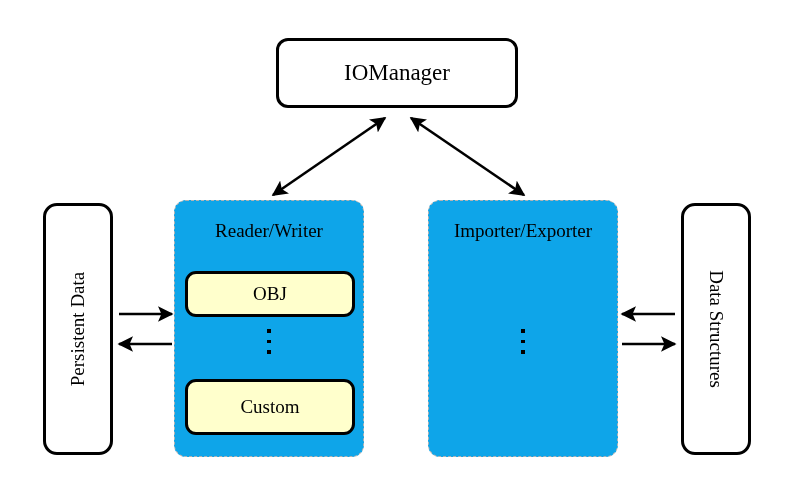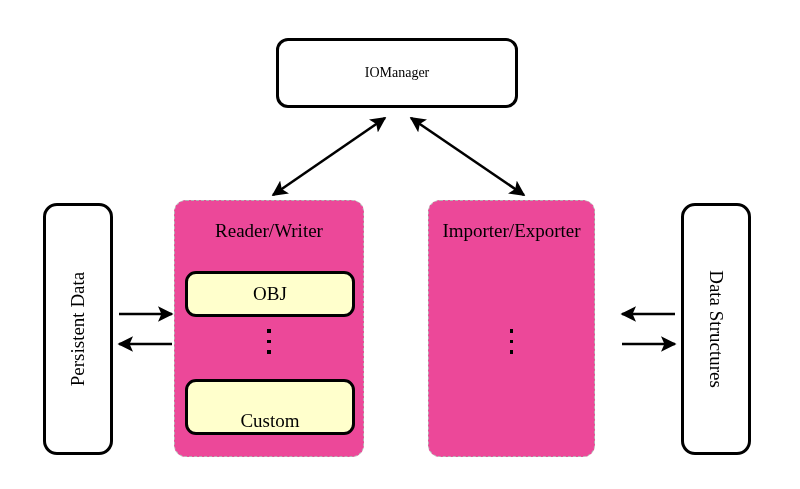--- a/index.html
+++ b/index.html
@@ -30,21 +30,21 @@
     text-align: center;
     line-height: 1.18;
   }
 
   
   #io-manager {
     left: 276px;
     top: 38px;
     width: 242px;
     height: 70px;
-    font-size: 14px;
+    font-size: 23px;
     text-align: right;
   }
 
   
   .side-box {
     position: absolute;
     box-sizing: border-box;
     border: 3.5px solid #000000;
     border-radius: 14px;
     background: #ffffff;
@@ -68,34 +68,34 @@
     font-size: 19px;
     white-space: nowrap;
   }
   .rot-ccw { transform: translate(-50%, -50%) rotate(-90deg); }
   .rot-cw  { transform: translate(-50%, -50%) rotate(90deg); }
 
   
   .panel {
     position: absolute;
     box-sizing: border-box;
-    background: #ec4899;
+    background: #0ea5e9;
     border: 1.6px dashed #b3b3b3;
     border-radius: 12px;
   }
   #panel-reader-writer {
     left: 174px;
     top: 200px;
     width: 190px;
     height: 257px;
   }
   #panel-importer-exporter {
     left: 428px;
     top: 200px;
-    width: 167px;
+    width: 190px;
     height: 257px;
   }
   .panel-title {
     position: absolute;
     left: 0;
     right: 0;
     top: 19px;
     text-align: center;
     font-size: 19px;
     white-space: nowrap;
@@ -119,21 +119,20 @@
     left: 10px;
     top: 70px;
     width: 170px;
     height: 46px;
   }
   .inner-bottom {
     left: 10px;
     top: 178px;
     width: 170px;
     height: 56px;
-    align-items: flex-end;
   }
 
   
   .vdots {
     position: absolute;
     left: 0;
     right: 0;
     top: 128px;
     display: flex;
     flex-direction: column;

